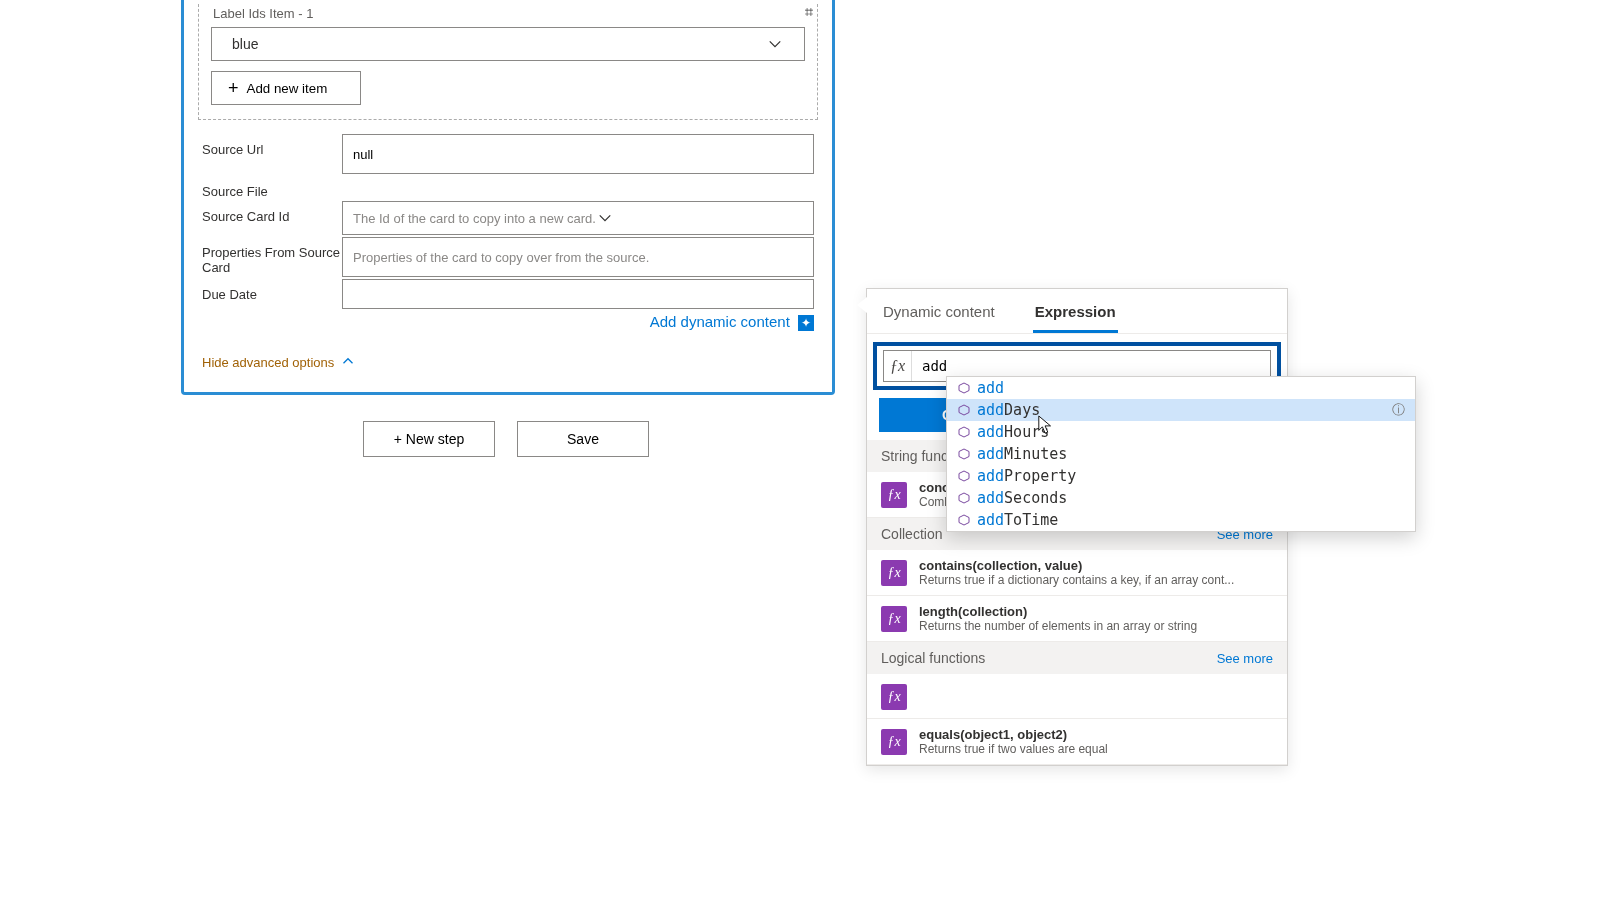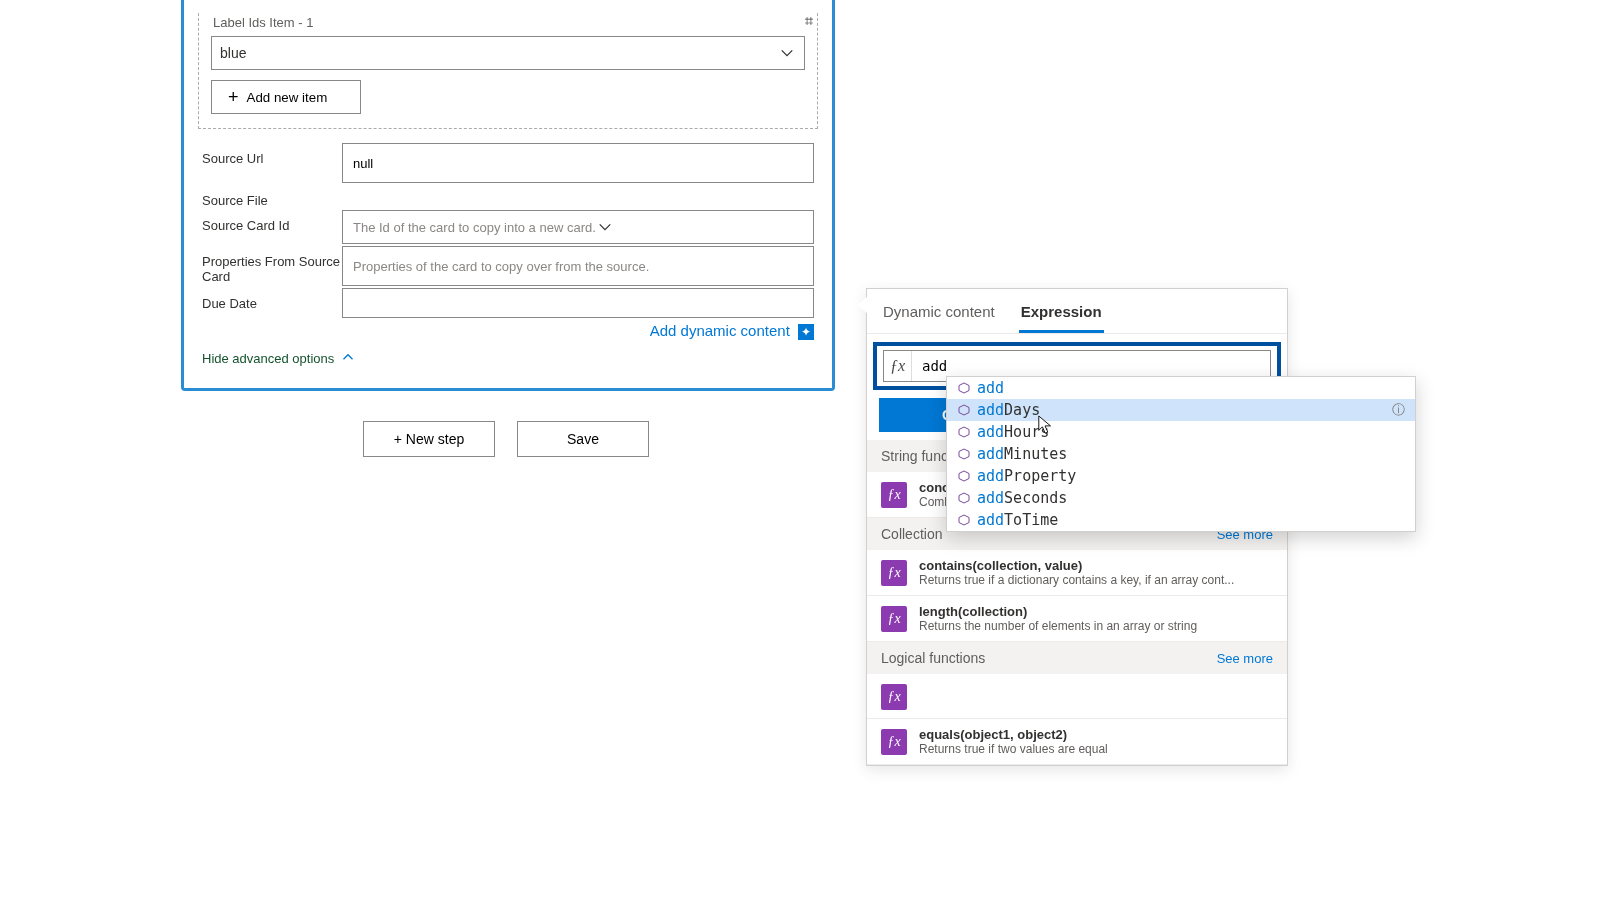--- a/index.html
+++ b/index.html
@@ -24,35 +24,35 @@
     border-top: none;
     border-radius: 0 0 4px 4px;
     background: #fff;
     padding: 0 18px 22px 18px;
   }
 
   .label-ids-area {
     border: 1px dashed #ababab;
     border-top: none;
     padding: 0 12px 14px 12px;
-    margin: 13px -4px 14px -4px;
+    margin: 4px -4px 14px -4px;
     position: relative;
   }
   .label-ids-title {
     font-size: 13px;
     color: #605e5c;
     padding: 2px 0 6px 2px;
   }
   .label-ids-drop {
     height: 34px;
     border: 1px solid #8a8886;
     display: flex;
     align-items: center;
     justify-content: space-between;
-    padding: 0 8px;
+    padding: 0 20px;
     background: #fff;
     cursor: pointer;
   }
   .add-new-item {
     height: 34px;
     min-width: 150px;
     border: 1px solid #8a8886;
     background: #fff;
     display: inline-flex;
     align-items: center;
@@ -136,22 +136,22 @@
     display: inline-block;
     width: 16px; height: 16px;
     background: #0078d4;
     color: #fff;
     text-align: center;
     line-height: 16px;
     font-size: 12px;
     margin-left: 4px;
   }
   .hide-adv {
-    margin-top: 11px;
-    color: #14532d;
+    margin-top: 24px;
+    color: #a16207;
     font-size: 13px;
     cursor: pointer;
     display: flex;
     gap: 8px;
   }
   .hide-adv svg { width: 12px; height: 12px; }
 
   
   .bottom-btns {
     position: absolute;
@@ -186,21 +186,21 @@
     left: -10px;
     top: 8px;
     width: 0; height: 0;
     border-top: 8px solid transparent;
     border-bottom: 8px solid transparent;
     border-right: 10px solid #fff;
   }
   .tabs {
     display: flex;
     padding: 8px 14px 0 14px;
-    gap: 22px;
+    gap: 36px;
     border-bottom: 1px solid #edebe9;
   }
   .tab {
     padding: 6px 2px 10px 2px;
     font-size: 15px;
     color: #605e5c;
     cursor: pointer;
   }
   .tab.active {
     color: #323130;

